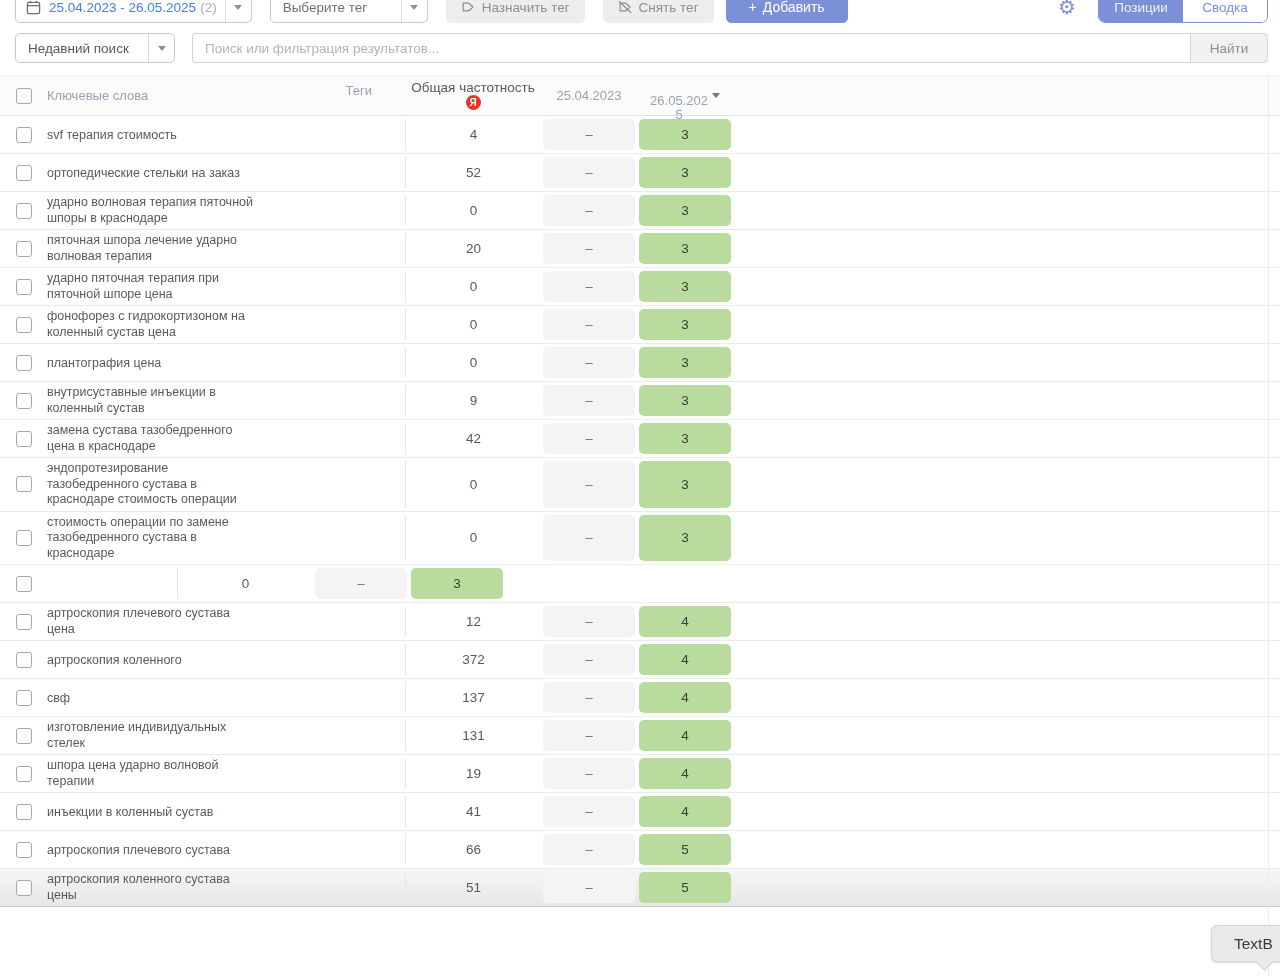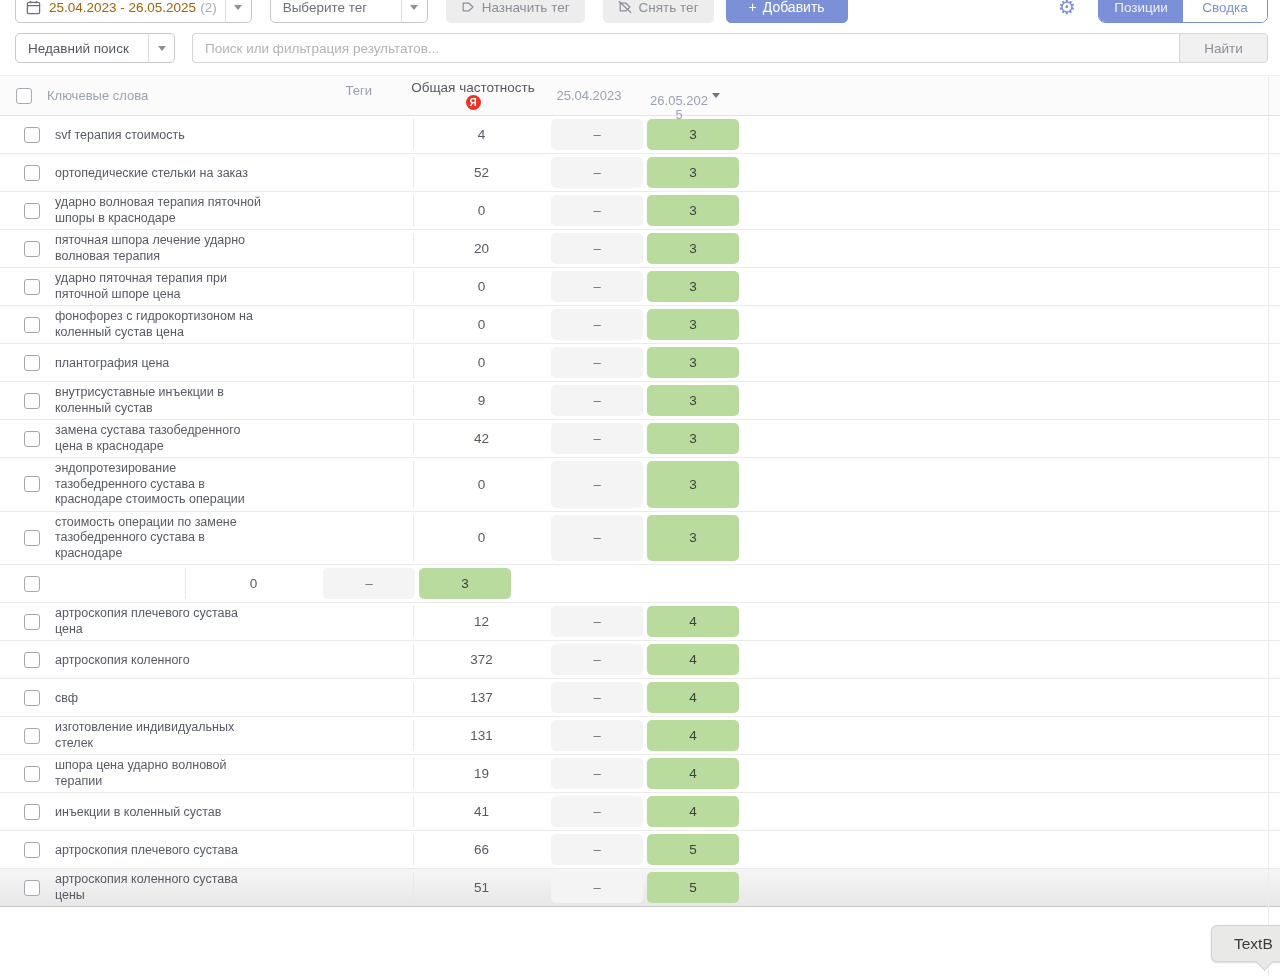--- a/index.html
+++ b/index.html
@@ -9,21 +9,21 @@
 
   
   .toolbar { position: absolute; top: -9px; left: 15px; right: 12px; height: 32px;
     display: flex; align-items: center; }
   .btn { height: 31px; display: inline-flex; align-items: center; border-radius: 5px;
     font-size: 13.5px; cursor: pointer; white-space: nowrap; }
   .btn-outline { background: #fff; border: 1px solid #c9c9c9; color: #5f6470; }
   .btn-gray { background: #ededed; border: 1px solid #ededed; color: #8a8f98; padding: 0 14px; gap: 7px; }
   .btn-blue { background: #7b90d6; border: 1px solid #7b90d6; color: #fff; padding: 0 22px; gap: 6px; font-size: 14px; }
   .daterange { padding: 0 0 0 10px; }
-  .daterange .lbl { margin: 0 4px 0 8px; color: #a16207; }
+  .daterange .lbl { margin: 0 4px 0 8px; color: #3b82f6; }
   .daterange .cnt { color: #a7abb3; margin-right: 8px; }
   .caret-box { width: 26px; align-self: stretch; display: flex; align-items: center; justify-content: center;
     border-left: 1px solid #dcdcdc; }
   .caret { width: 0; height: 0; border-left: 4px solid transparent; border-right: 4px solid transparent;
     border-top: 5px solid #8a8f98; }
   .tagselect { margin-left: 18px; width: 158px; padding-left: 12px; justify-content: space-between; color: #6b7079; }
   .ml18 { margin-left: 18px; } .ml12 { margin-left: 12px; }
   .toolbar-right { margin-left: auto; display: flex; align-items: center; }
   .gear { color: #7b90d6; font-size: 20px; line-height: 1; cursor: pointer; margin-right: 22px; }
   .view-toggle { display: flex; border: 1.5px solid #7b90d6; border-radius: 7px; overflow: hidden; height: 31px; }
@@ -34,30 +34,30 @@
   
   .search-row { position: absolute; top: 33px; left: 15px; right: 12px; height: 30px; display: flex; }
   .recent { width: 160px; background: #fff; border: 1px solid #c9c9c9; border-radius: 5px;
     display: flex; align-items: center; color: #555962; font-size: 13.5px; cursor: pointer; }
   .recent .lbl { flex: 1; padding-left: 12px; }
   .search-group { flex: 1; display: flex; margin-left: 17px; }
   .search-input { flex: 1; border: 1px solid #d6d6d6; border-right: none; border-radius: 4px 0 0 4px;
     padding: 0 12px; font-size: 13.5px; color: #3b82f6; outline: none;
     font-family: "Liberation Sans", sans-serif; }
   .search-input::placeholder { color: #b3b3b3; }
-  .find-btn { width: 89px; background: #f1f1f1; border: 1px solid #d6d6d6; border-radius: 0 4px 4px 0;
+  .find-btn { width: 78px; background: #f1f1f1; border: 1px solid #d6d6d6; border-radius: 0 4px 4px 0;
     color: #8a8f98; font-size: 13.5px; cursor: pointer; font-family: "Liberation Sans", sans-serif; }
 
   
   .table { position: absolute; top: 75px; left: 0; right: 0; }
   .thead { display: flex; align-items: center; height: 41px; background: #fbfbfb;
     border-top: 1px solid #f0f0f0; border-bottom: 1px solid #e3e3e3;
     color: #9aa2b1; font-size: 13px; }
   .trow { display: flex; align-items: center; min-height: 38px; border-bottom: 1px solid #ebebeb;
-    background: #fff; padding: 3px 8px; }
+    background: #fff; padding: 3px 0; }
   .trow.highlighted { background: linear-gradient(#f6f6f6, #e7e7e7); border-bottom: 1px solid #c9c9c9; }
   .cell-check { width: 47px; display: flex; justify-content: center; flex: none; }
   .checkbox { width: 16px; height: 16px; border: 1px solid #a3a8af; border-radius: 3px;
     background: #fff; cursor: pointer; }
   .cell-kw { width: 228px; flex: none; }
   .kw-text { display: inline-block; width: 212px; font-size: 12.5px; line-height: 15.5px;
     color: #565a63; cursor: pointer; }
   .cell-tags { width: 130px; flex: none; text-align: right; padding-right: 33px; }
   .thead .cell-tags { align-self: flex-start; padding-top: 7px; }
   .cell-freq { width: 136px; flex: none; text-align: center; font-size: 13.5px; color: #555962;

